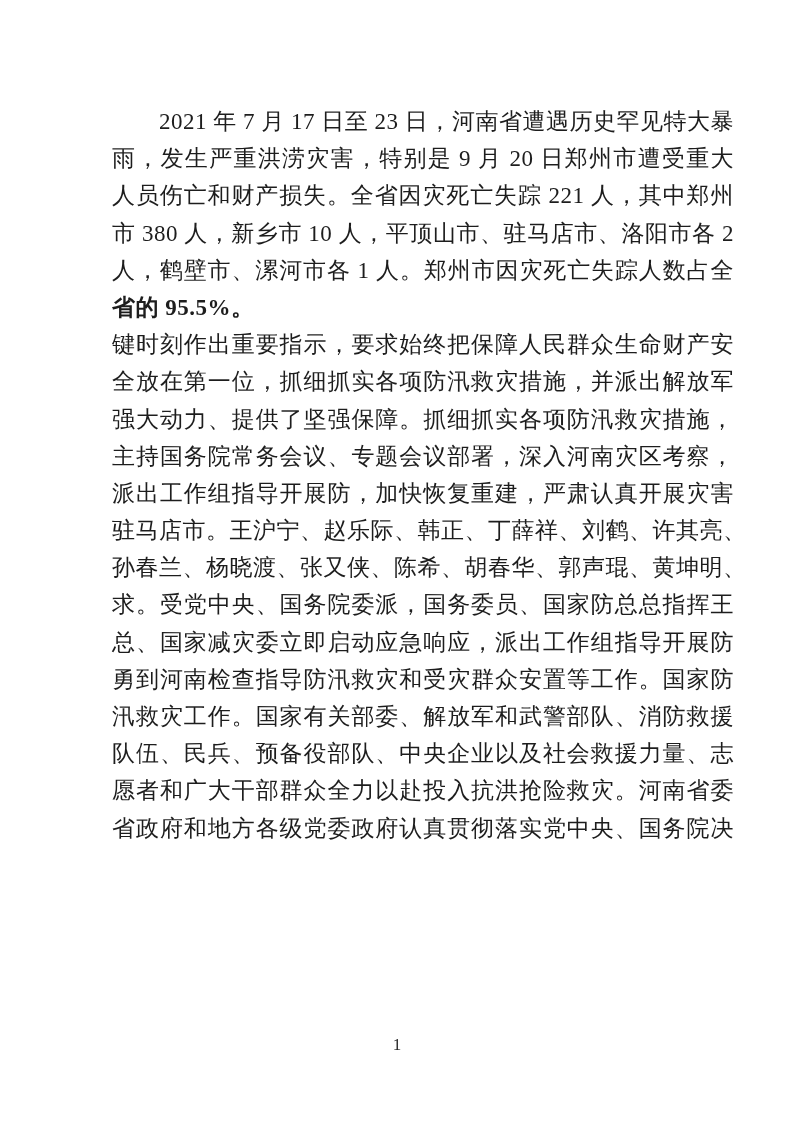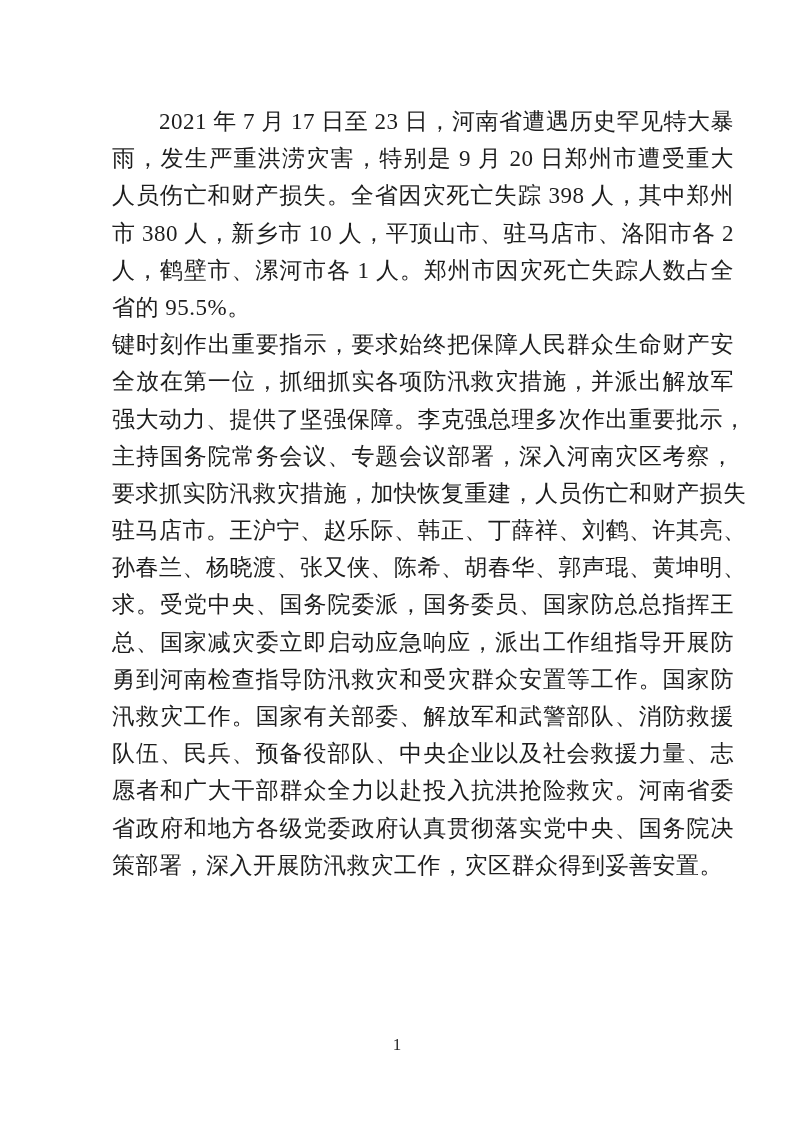--- a/index.html
+++ b/index.html
@@ -31,20 +31,21 @@
     line-height: 37.2px;
     height: 37.2px;
     white-space: nowrap;
     text-align: justify;
     text-align-last: justify;
     letter-spacing: 0.5px;
   }
   .line.last {
     text-align: left;
     text-align-last: left;
+    font-weight: bold;
   }
   .line.first {
     text-indent: 47px;
   }
   .footer {
     position: absolute;
     top: 1034px;
     left: 0;
     width: 794px;
     text-align: center;
@@ -57,39 +58,38 @@
   }
 </style>
 </head>
 <body>
 
 <div class="page">
   <div class="doc-body" id="doc-body">
       <div class="paragraph">
         <div class="line first">2021 年 7 月 17 日至 23 日，河南省遭遇历史罕见特大暴</div>
         <div class="line">雨，发生严重洪涝灾害，特别是 9 月 20 日郑州市遭受重大</div>
-        <div class="line">人员伤亡和财产损失。全省因灾死亡失踪 398 人，其中郑州</div>
+        <div class="line">人员伤亡和财产损失。全省因灾死亡失踪 221 人，其中郑州</div>
         <div class="line">市 380 人，新乡市 10 人，平顶山市、驻马店市、洛阳市各 2</div>
         <div class="line">人，鹤壁市、漯河市各 1 人。郑州市因灾死亡失踪人数占全</div>
         <div class="line last">省的 95.5%。</div>
       </div>
       <div class="paragraph">
         <div class="line">键时刻作出重要指示，要求始终把保障人民群众生命财产安</div>
         <div class="line">全放在第一位，抓细抓实各项防汛救灾措施，并派出解放军</div>
-        <div class="line">强大动力、提供了坚强保障。李克强总理多次作出重要批示，</div>
+        <div class="line">强大动力、提供了坚强保障。抓细抓实各项防汛救灾措施，</div>
         <div class="line">主持国务院常务会议、专题会议部署，深入河南灾区考察，</div>
-        <div class="line">要求抓实防汛救灾措施，加快恢复重建，人员伤亡和财产损失</div>
+        <div class="line">派出工作组指导开展防，加快恢复重建，严肃认真开展灾害</div>
         <div class="line">驻马店市。王沪宁、赵乐际、韩正、丁薛祥、刘鹤、许其亮、</div>
         <div class="line">孙春兰、杨晓渡、张又侠、陈希、胡春华、郭声琨、黄坤明、</div>
         <div class="line">求。受党中央、国务院委派，国务委员、国家防总总指挥王</div>
         <div class="line">总、国家减灾委立即启动应急响应，派出工作组指导开展防</div>
         <div class="line">勇到河南检查指导防汛救灾和受灾群众安置等工作。国家防</div>
         <div class="line">汛救灾工作。国家有关部委、解放军和武警部队、消防救援</div>
         <div class="line">队伍、民兵、预备役部队、中央企业以及社会救援力量、志</div>
         <div class="line">愿者和广大干部群众全力以赴投入抗洪抢险救灾。河南省委</div>
         <div class="line">省政府和地方各级党委政府认真贯彻落实党中央、国务院决</div>
-        <div class="line last">策部署，深入开展防汛救灾工作，灾区群众得到妥善安置。</div>
       </div>
     </div>
   <div class="footer">
     <span class="page-number">1</span>
   </div>
 </div>
 
 </body></html>

